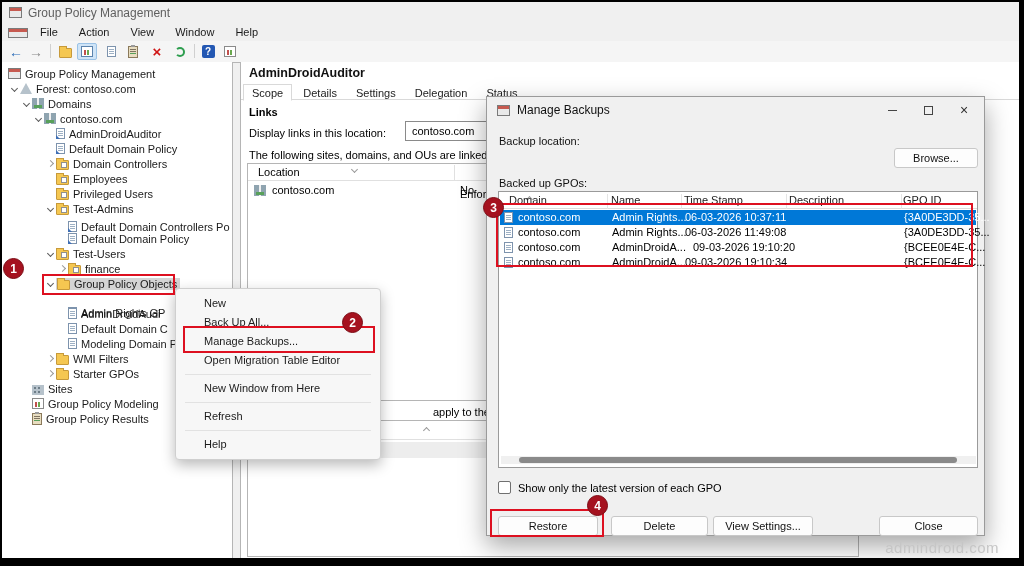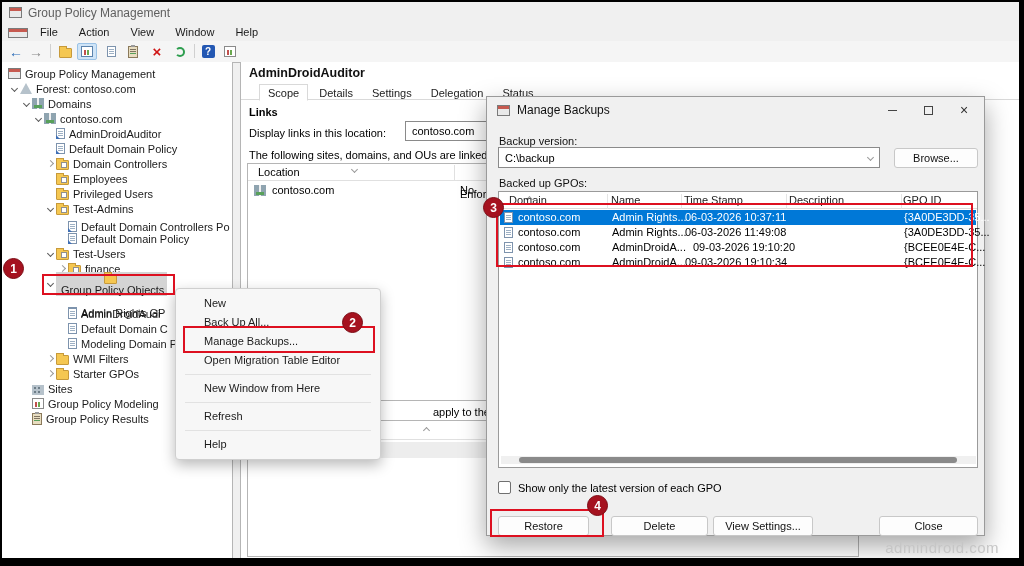--- a/index.html
+++ b/index.html
@@ -57,21 +57,21 @@
   .slot { display:inline-flex; width:12px; justify-content:center; flex:none; }
   .tlabel { margin-left:4px; }
   .lvl0 { padding-left:6px; } .lvl1 { padding-left:18px; } .lvl2 { padding-left:30px; }
   .lvl3 { padding-left:42px; } .lvl4 { padding-left:54px; }
   .noslot { padding-left:6px; }
   .sel-bg { background:#d4d4d4; padding:0 3px 0 1px; }
 
   
   .main-pane { position:absolute; left:238px; top:60px; width:779px; height:496px; background:#fff; border-left:1px solid #b5b5b5; }
   .mp-title { position:absolute; left:8px; top:4px; font-size:12.5px; font-weight:bold; color:#111; }
-  .tabs { position:absolute; left:0; top:21px; right:0; height:17px; border-bottom:1px solid #d9d9d9; padding-left:18px; font-size:11px; }
+  .tabs { position:absolute; left:0; top:21px; right:0; height:17px; border-bottom:1px solid #d9d9d9; padding-left:2px; font-size:11px; }
   .tab { display:inline-block; padding:2px 8px 1px; color:#222; position:relative; top:1px; }
   .tab.active { background:#fff; border:1px solid #d9d9d9; border-bottom:1px solid #fff; }
   .links-label { position:absolute; left:8px; top:44px; font-size:11px; font-weight:bold; }
   .disp-label { position:absolute; left:8px; top:65px; font-size:11px; }
   .combo { position:absolute; background:#fff; border:1px solid #8a8a8a; font-size:11px; display:flex; align-items:center; }
   .combo .cval { padding-left:6px; flex:1; }
   .combo .cchev { margin-right:6px; }
   .mp-combo { left:164px; top:59px; width:170px; height:20px; }
   .linked-caption { position:absolute; left:8px; top:87px; font-size:11px; }
   .loclist { position:absolute; left:6px; top:101px; width:612px; height:238px; background:#fff; border:1px solid #b5b5b5; font-size:11px; }
@@ -252,21 +252,21 @@
           <span class="slot">
             <span class="chev r"></span>
           </span>
           <span class="ic ic-ou"></span>
           <span class="tlabel">finance</span>
         </div>
       <div class="trow lvl3" style="top:214px;">
           <span class="slot">
             <span class="chev d"></span>
           </span>
-          <span class="sel-bg" style="display:inline-flex;align-items:center;flex-direction:column;">
+          <span class="sel-bg" style="display:inline-flex;align-items:center;">
             <span class="ic ic-folder"></span>
             <span class="tlabel">Group Policy Objects</span>
           </span>
         </div>
       <div class="trow lvl4" style="top:243px;">
           <span class="slot"></span>
           <span class="ic ic-doc"></span>
           <span class="tlabel">Admin Rights GP</span>
         </div>
       <div class="trow lvl4" style="top:244px;">
@@ -383,25 +383,21 @@
         <span class="dt-text">Manage Backups</span>
         <span class="d-min">
             <i></i>
           </span>
         <span class="d-max">
             <i></i>
           </span>
         <span class="d-close">×</span>
       </div>
 
-      <div class="d-label" style="left:12px;top:38px;">Backup version:</div>
-      <div class="combo d-combo">
-        <span class="cval">C:\backup</span>
-        <span class="cchev chev down"></span>
-      </div>
+      <div class="d-label" style="left:12px;top:38px;">Backup location:</div>
       <div class="btn" style="left:407px;top:51px;width:84px;height:20px;">Browse...</div>
 
       <div class="d-label" style="left:12px;top:80px;">Backed up GPOs:</div>
 
       <div class="gpolist">
         <div class="gl-hdr">
           <span class="chev u" style="position:absolute;left:28px;top:5px;border-color:#9a9a9a;"></span>
           <span style="left:10px;">Domain</span>
           <span style="left:112px;">Name</span>
           <span style="left:185px;">Time Stamp</span>
@@ -446,21 +442,21 @@
             <i></i>
           </div>
       </div>
 
       <div class="ann-rect" style="left:9px;top:106px;width:477px;height:64px;"></div>
       <div class="badge" style="left:-4px;top:100px;">3</div>
 
       <div class="cb"></div>
       <div class="cb-label">Show only the latest version of each GPO</div>
 
-      <div class="btn" style="left:11px;top:419px;width:91px;height:20px;">Restore</div>
+      <div class="btn" style="left:11px;top:419px;width:100px;height:20px;">Restore</div>
       <div class="btn" style="left:124px;top:419px;width:97px;height:20px;">Delete</div>
       <div class="btn" style="left:226px;top:419px;width:100px;height:20px;">View Settings...</div>
       <div class="btn" style="left:392px;top:419px;width:99px;height:20px;">Close</div>
 
       <div class="ann-rect" style="left:3px;top:412px;width:114px;height:28px;"></div>
       <div class="badge" style="left:100px;top:398px;">4</div>
     </div>
 
     <div class="watermark">admindroid.com</div>
   </div>

